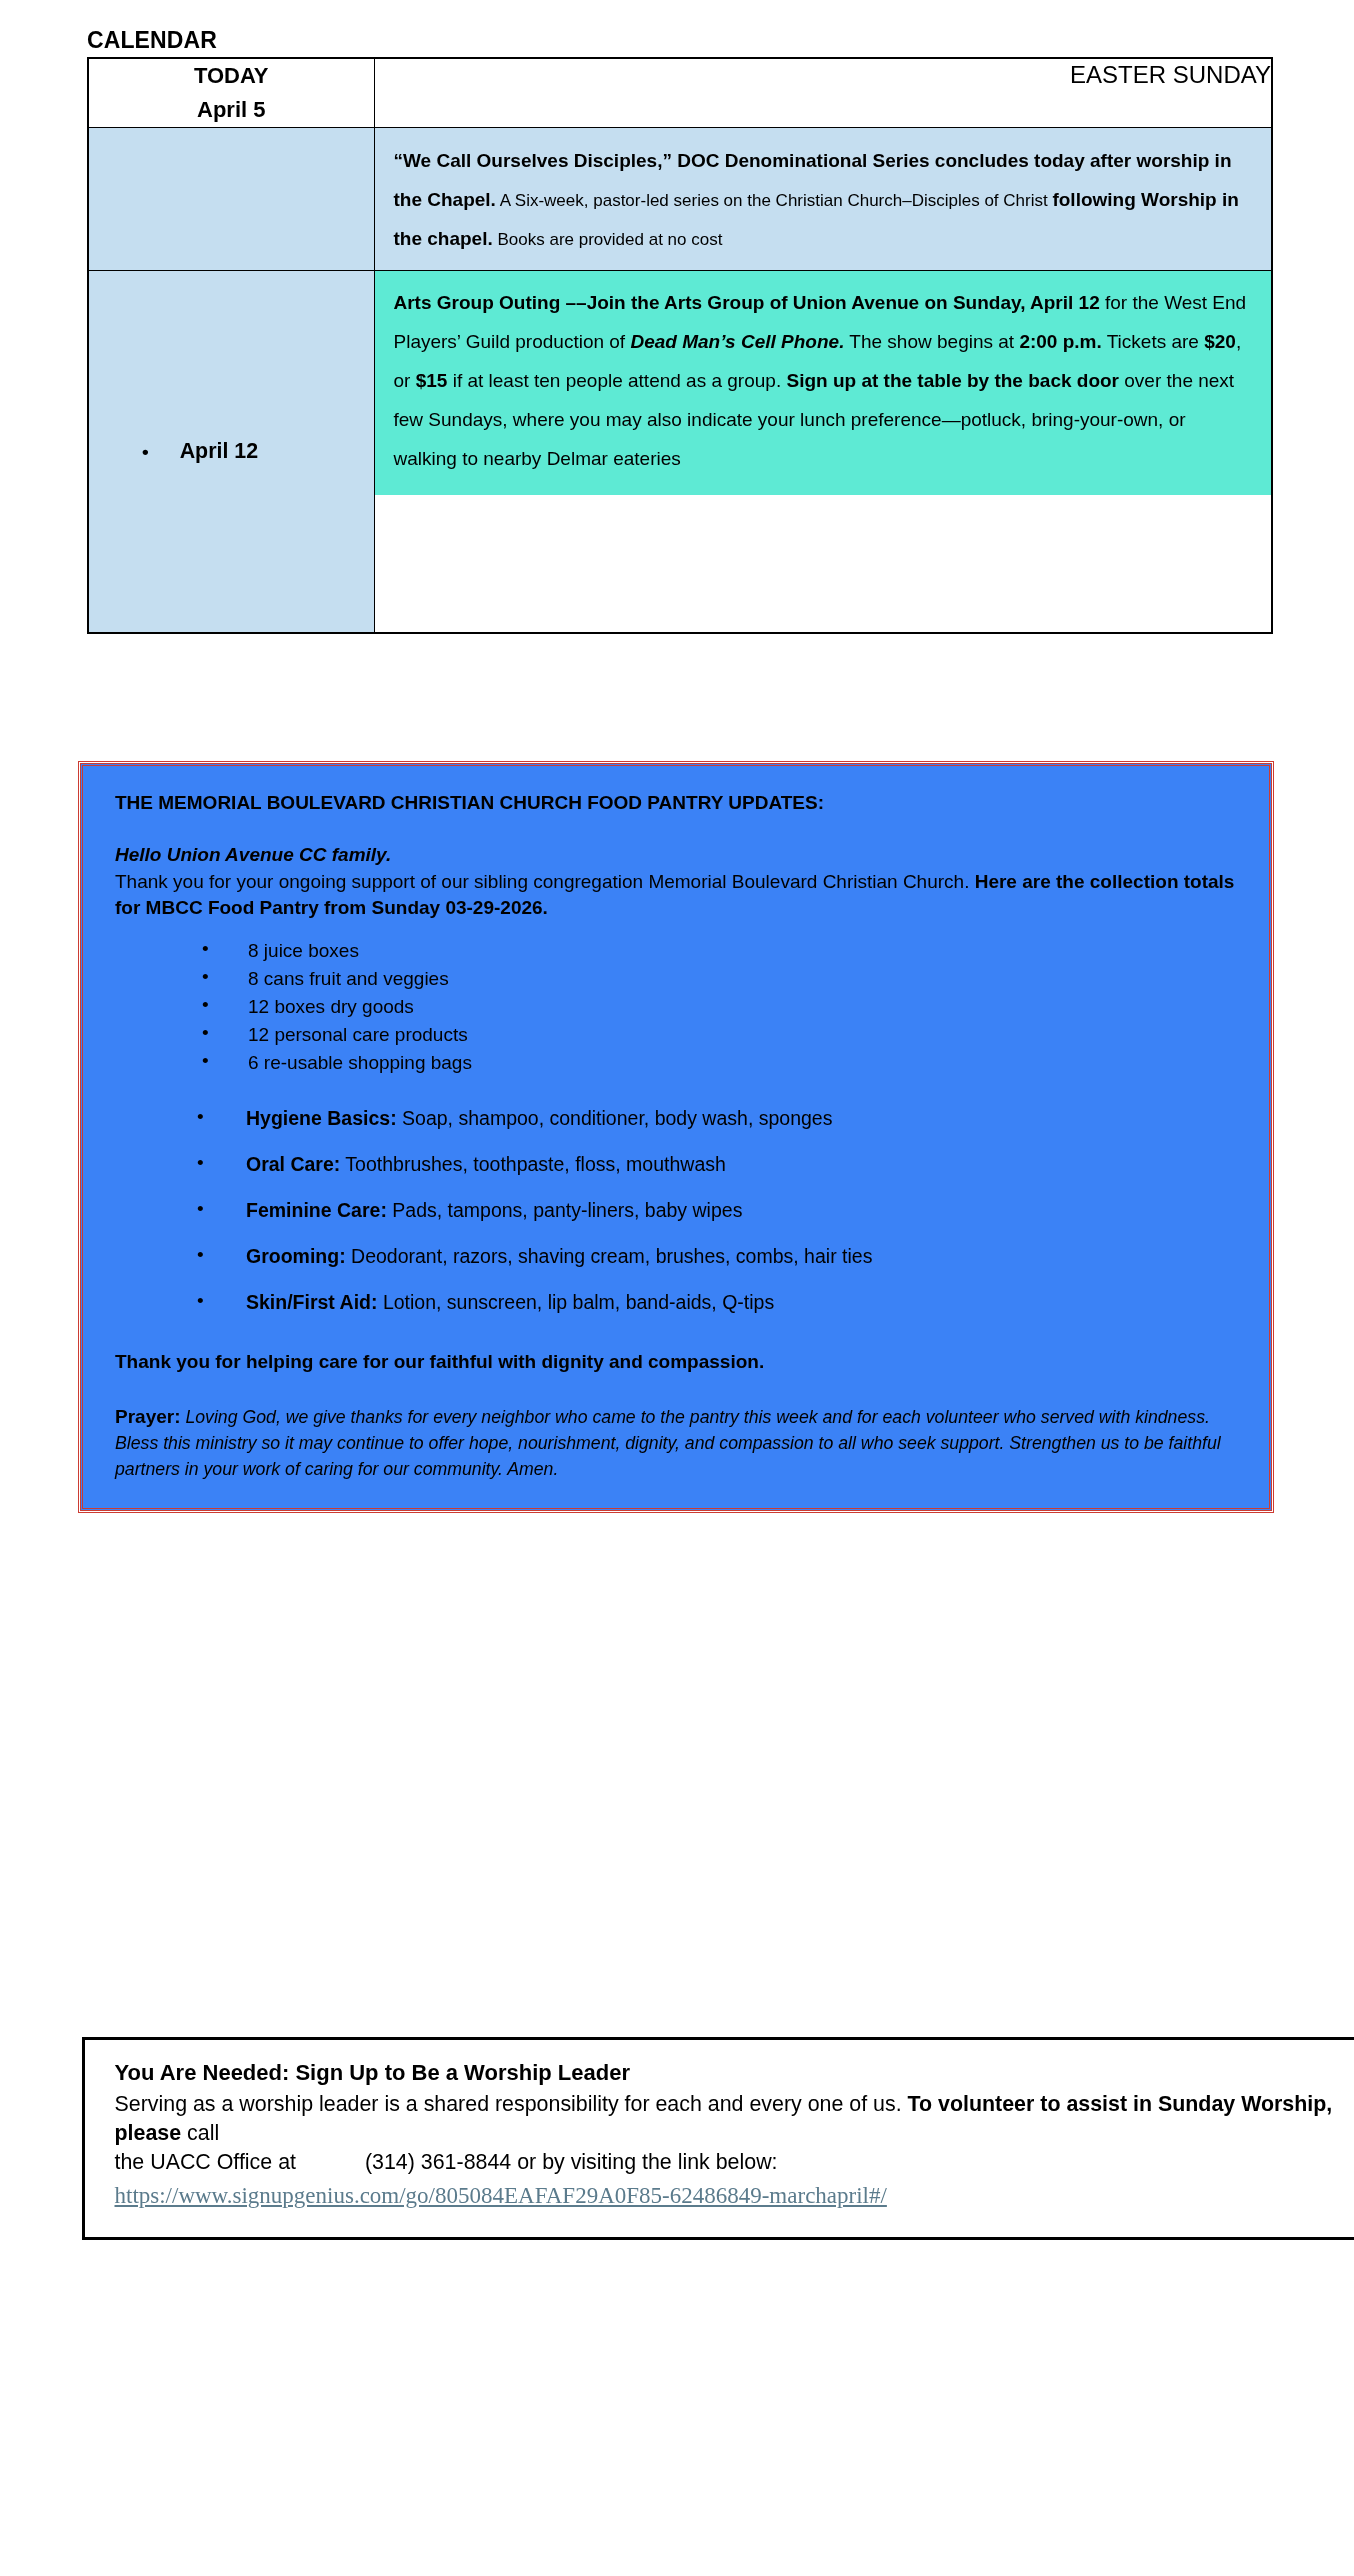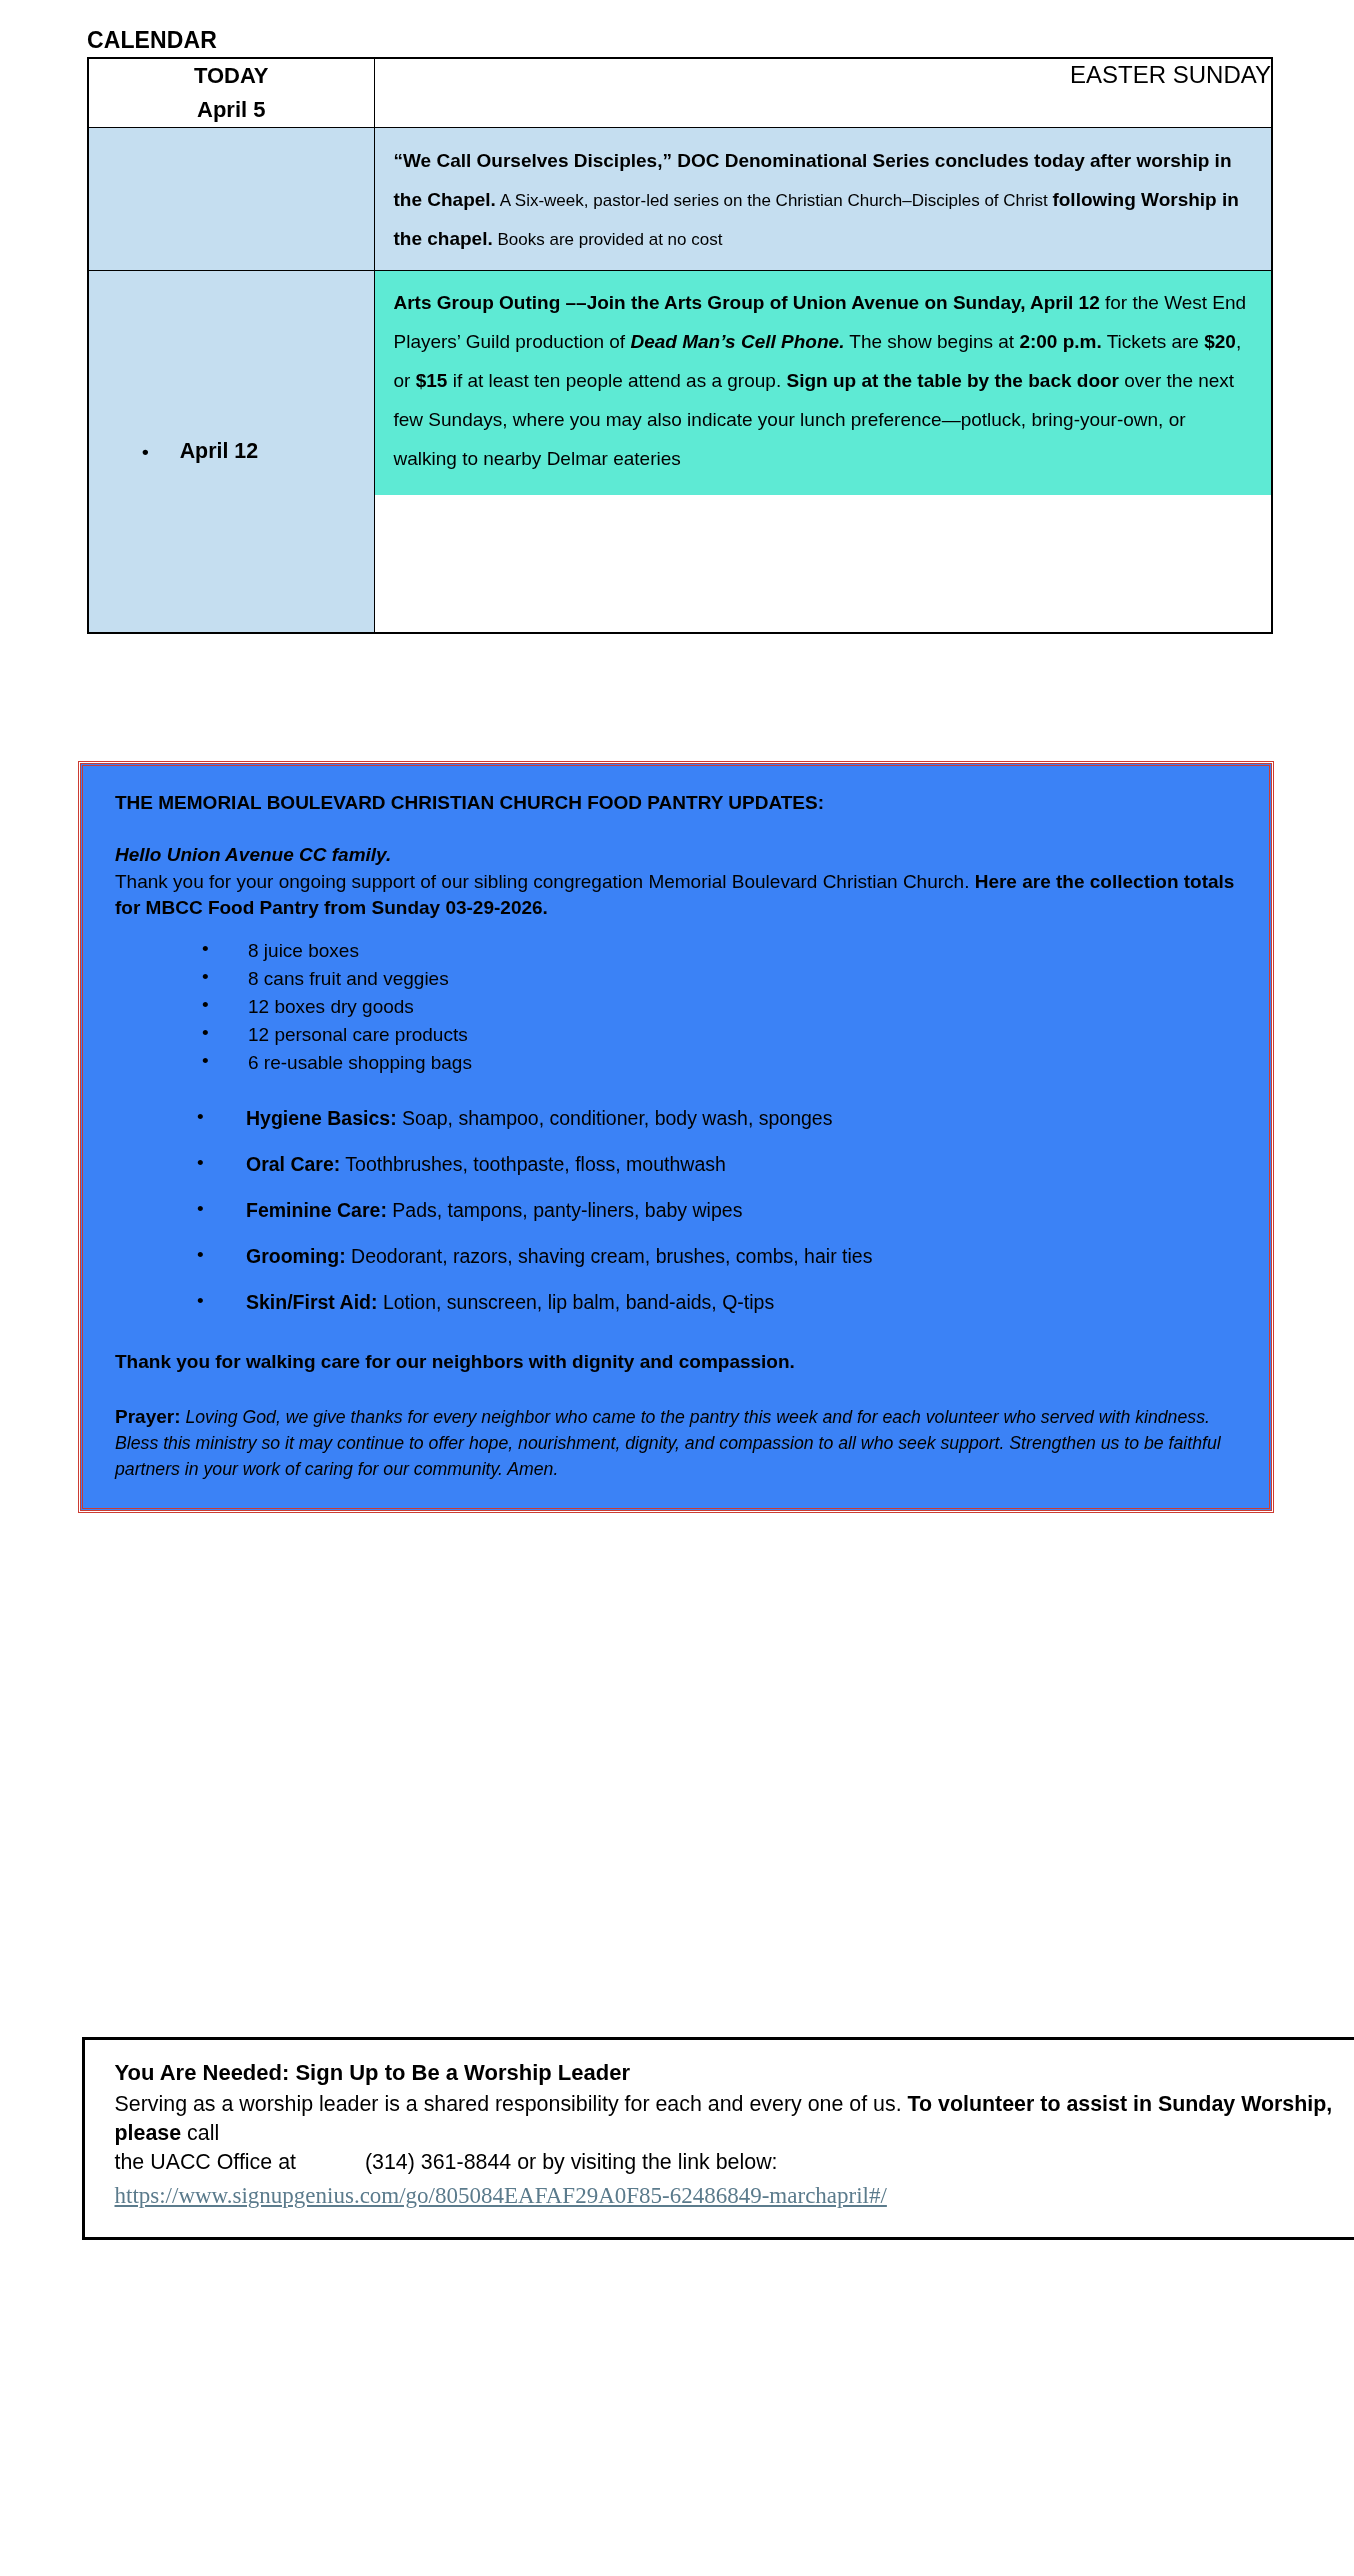--- a/index.html
+++ b/index.html
@@ -321,21 +321,21 @@
         <b>Feminine Care:</b><span> Pads, tampons, panty-liners, baby wipes</span>
       </li>
       <li>
         <b>Grooming:</b><span> Deodorant, razors, shaving cream, brushes, combs, hair ties</span>
       </li>
       <li>
         <b>Skin/First Aid:</b><span> Lotion, sunscreen, lip balm, band-aids, Q-tips</span>
       </li>
     </ul>
 
-    <div class="thank-line">Thank you for walking care for our neighbors with dignity and compassion.</div>
+    <div class="thank-line">Thank you for helping care for our faithful with dignity and compassion.</div>
 
     <div class="prayer">
       <span class="lbl">Prayer:</span><span class="txt">  Loving God, we give thanks for every neighbor who came to the pantry this week and for each volunteer who served with kindness. Bless this ministry so it may continue to offer hope, nourishment, dignity, and compassion to all who seek support. Strengthen us to be faithful partners in your work of caring for our community. Amen.</span>
     </div>
   </div>
 
   <div class="worship-box">
     <div class="worship-title">You Are Needed: Sign Up to Be a Worship Leader</div>
     <div class="worship-body">
       <span>Serving as a worship leader is a shared responsibility for each and every one of us. </span><b>To volunteer to assist in Sunday Worship, please </b><span> call</span><br>

